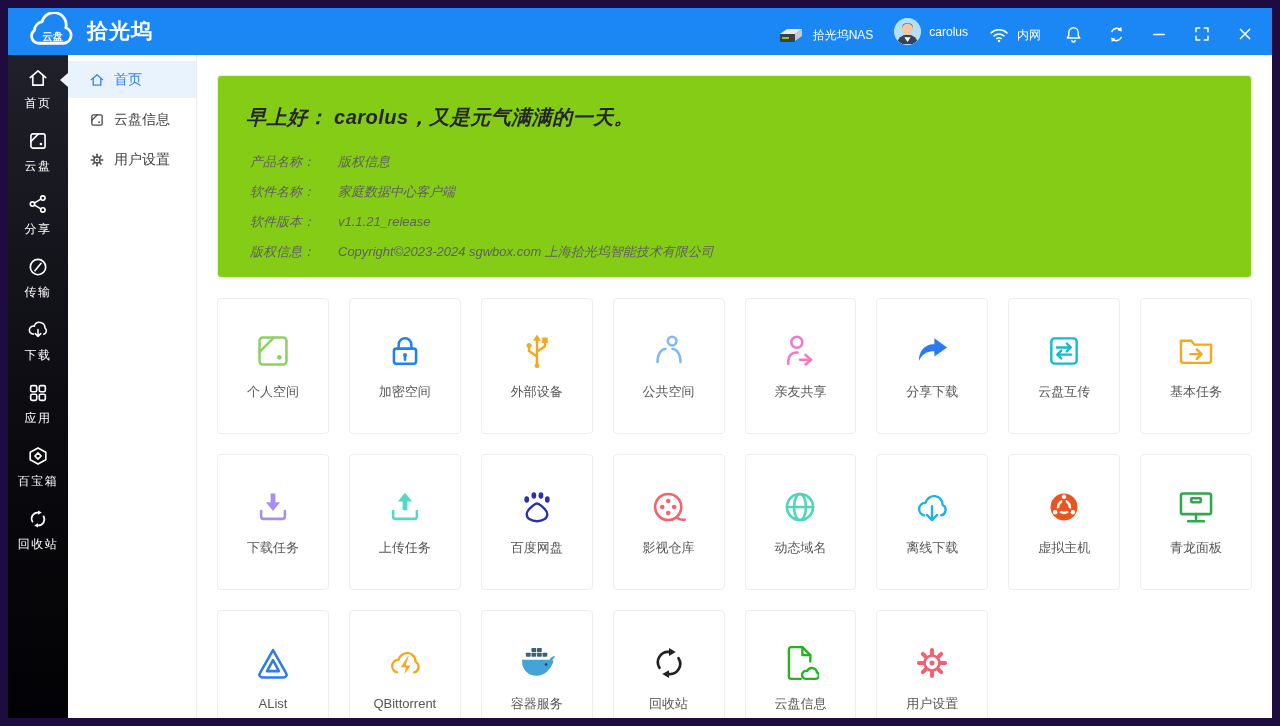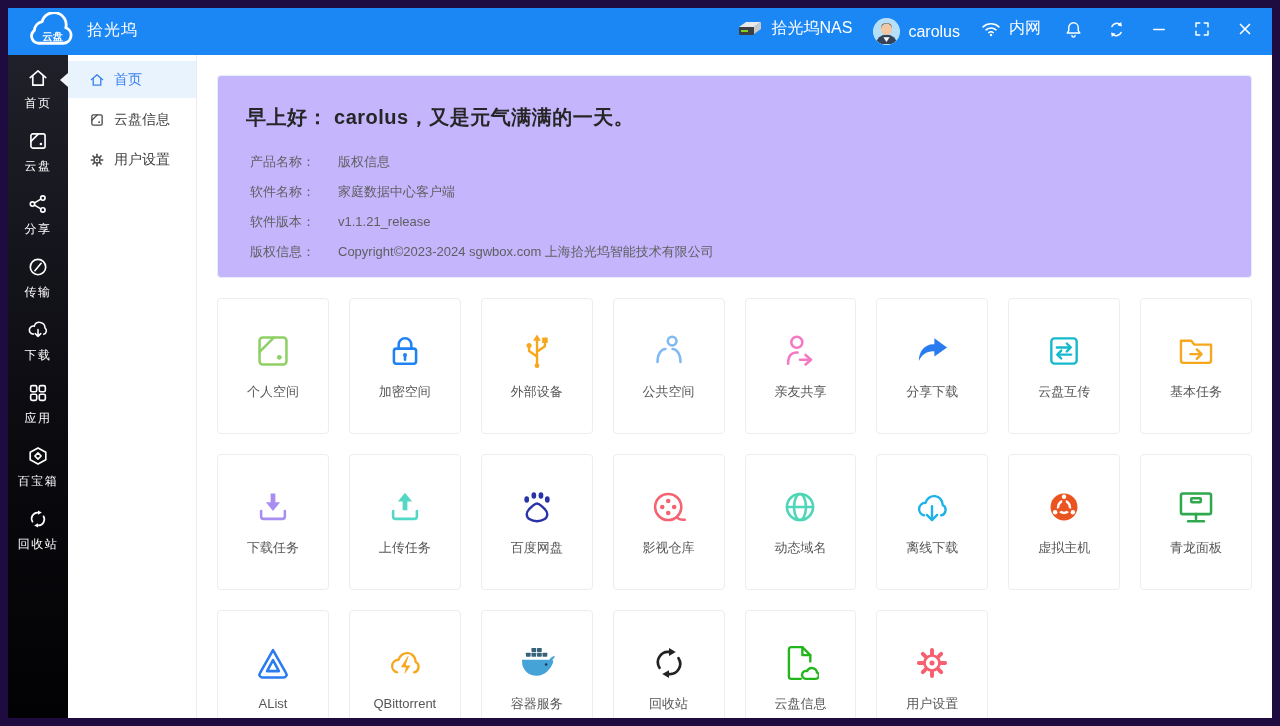--- a/index.html
+++ b/index.html
@@ -9,22 +9,22 @@
     background:#1e0c41;
     font-family:"Liberation Sans", sans-serif;
   }
   .window { position:absolute; left:8px; top:8px; right:8px; bottom:8px;
     background:#fff; display:flex; flex-direction:column; overflow:hidden; }
 
   
   .titlebar { flex:0 0 47px; background:#1b87f5; display:flex; align-items:center;
     padding:0 16px 0 14px; color:#fff; }
   .logo { display:flex; align-items:center; gap:7px; }
-  .brand { font-size:16px; font-weight:normal; letter-spacing:1px; padding-bottom:2px; }
-  .tb-right { margin-left:auto; display:flex; align-items:flex-start; gap:21px; font-size:16px; }
+  .brand { font-size:21px; font-weight:bold; letter-spacing:1px; padding-bottom:2px; }
+  .tb-right { margin-left:auto; display:flex; align-items:flex-end; gap:21px; font-size:12px; }
   .tb-group { display:flex; align-items:center; gap:8px; }
   .tb-btn { display:flex; align-items:center; justify-content:center; width:22px; height:22px; cursor:pointer; }
   .avatar-wrap { width:27px; height:27px; border-radius:50%; overflow:hidden; background:#b5dff7; }
 
   
   .body-row { flex:1; display:flex; min-height:0; }
 
   .nav { flex:0 0 60px; background:linear-gradient(180deg,#20202a 0%,#0b0b10 55%,#020204 100%);
     display:flex; flex-direction:column; align-items:center; padding-top:12px; color:#fff; }
   .nav-item { height:63px; width:100%; display:flex; flex-direction:column;
@@ -34,22 +34,22 @@
   .submenu { flex:0 0 129px; background:#fff; border-right:1px solid #ececec; padding-top:6px; }
   .sub-item { position:relative; height:37px; margin-bottom:3px; display:flex; align-items:center;
     gap:9px; padding-left:21px; font-size:14px; color:#3f3f3f; cursor:pointer; }
   .sub-item.active { background:#e9f3fd; color:#3a82f0; }
   .sub-item.active::before { content:""; position:absolute; left:-8px; top:50%;
     transform:translateY(-50%); border-top:7px solid transparent; border-bottom:7px solid transparent;
     border-right:8px solid #eef5fd; }
 
   .main { flex:1; background:#fff; padding:20px; overflow:hidden; }
 
-  .greeting { height:203px; background:#c4b5fd; border:1px solid #e3eef8; border-radius:4px;
-    padding:20px 28px 14px; margin-bottom:20px; }
+  .greeting { height:203px; background:#84cc16; border:1px solid #e3eef8; border-radius:4px;
+    padding:20px 28px 14px; margin-bottom:20px;font-style:italic; }
   .greeting h1 { margin:8px 0 16px; font-size:20px; color:#262626; letter-spacing:0.5px; }
   .info-row { display:flex; gap:23px; font-size:13px; color:#5f5f5f; line-height:30px; padding-left:4px; }
 
   .grid { display:grid; grid-template-columns:repeat(8,1fr); gap:20px; }
   .tile { height:136px; background:#fff; border:1px solid #ededed; border-radius:4px;
     display:flex; flex-direction:column; align-items:center; justify-content:center; gap:13px; cursor:pointer; }
   .tile svg { width:38px; height:38px; display:block; }
   .tile-label { font-size:13px; color:#565656; }
 
   svg.ic { fill:none; stroke:currentColor; stroke-linecap:round; stroke-linejoin:round; }

